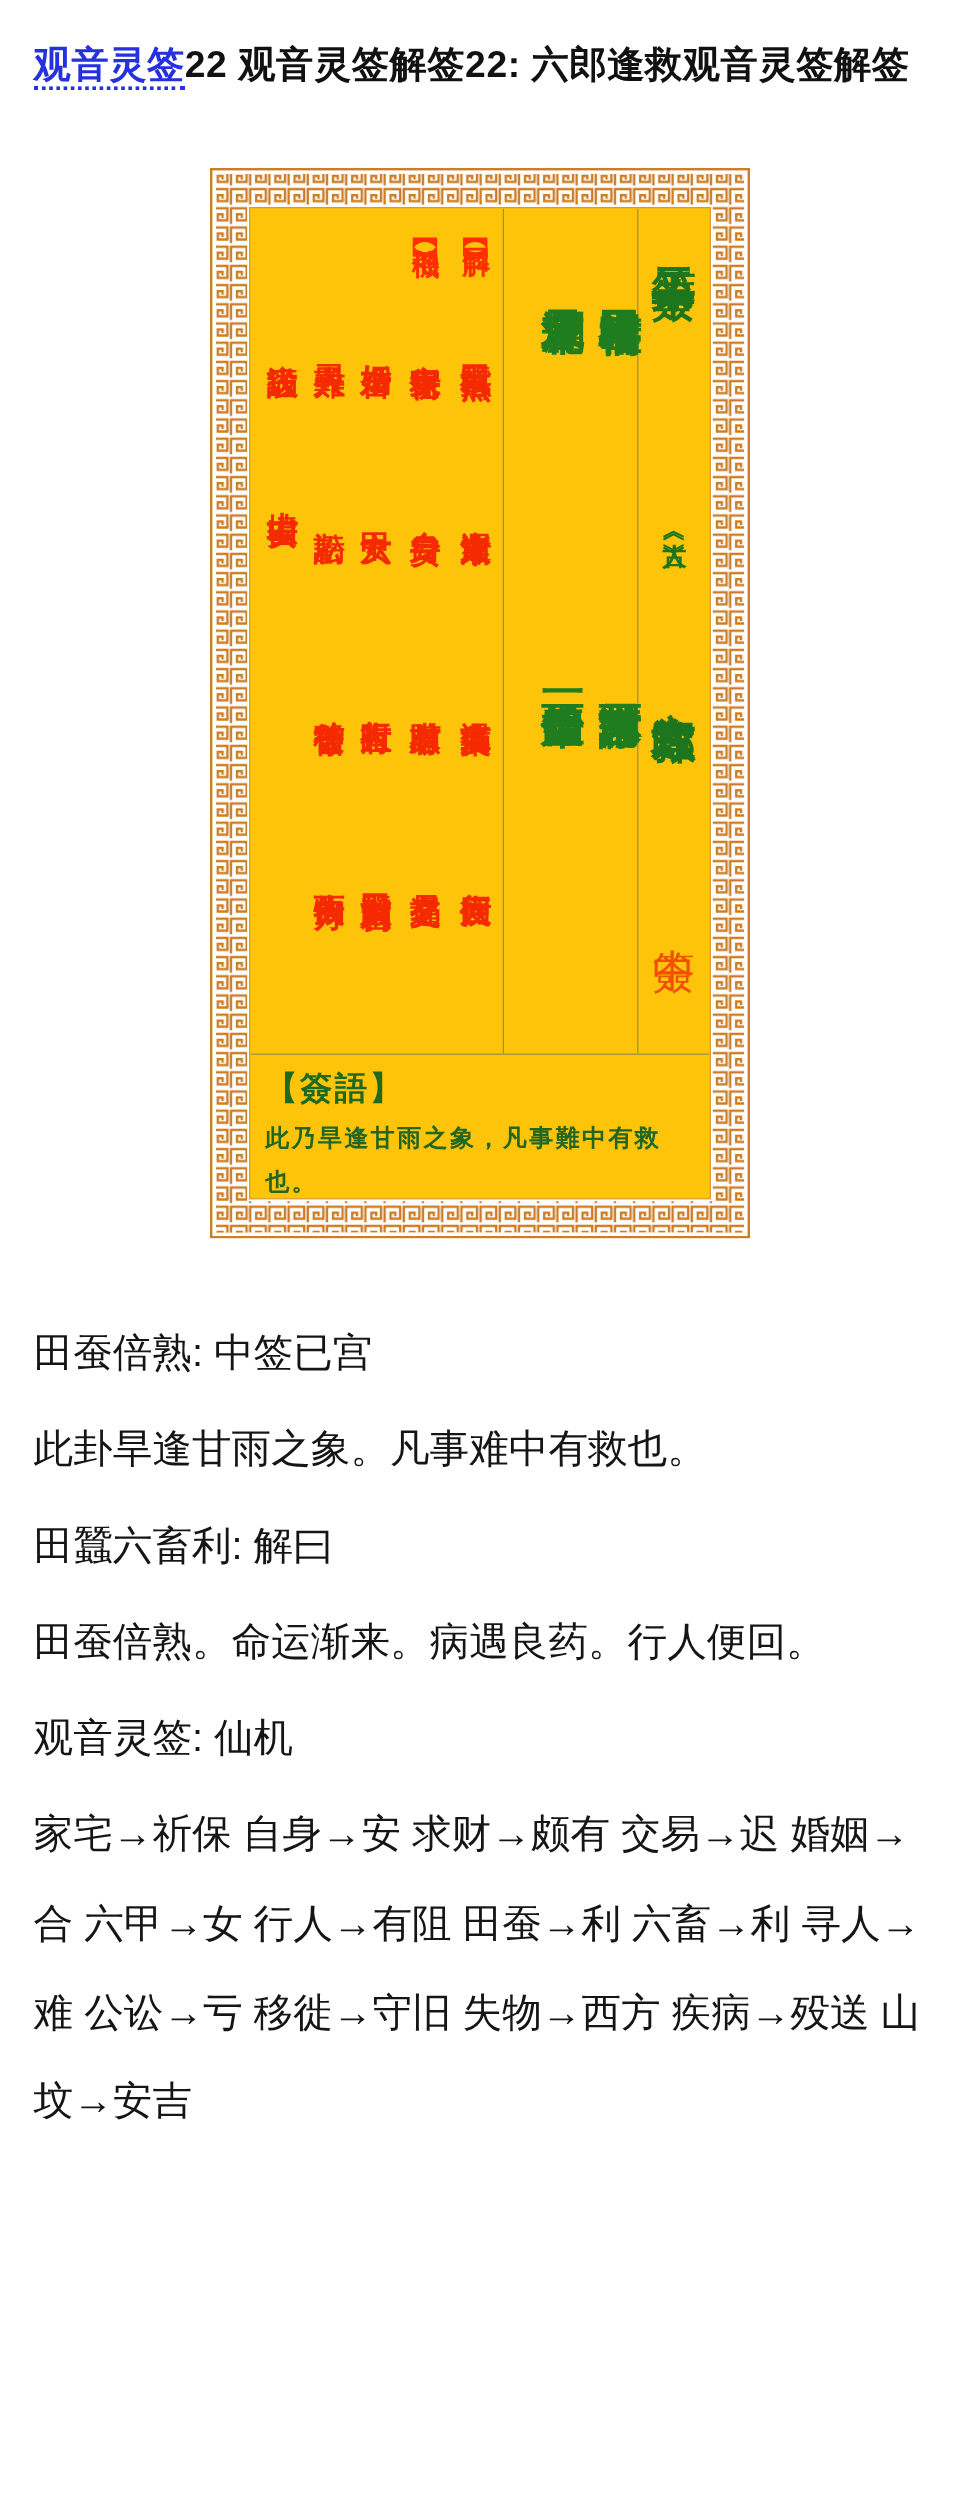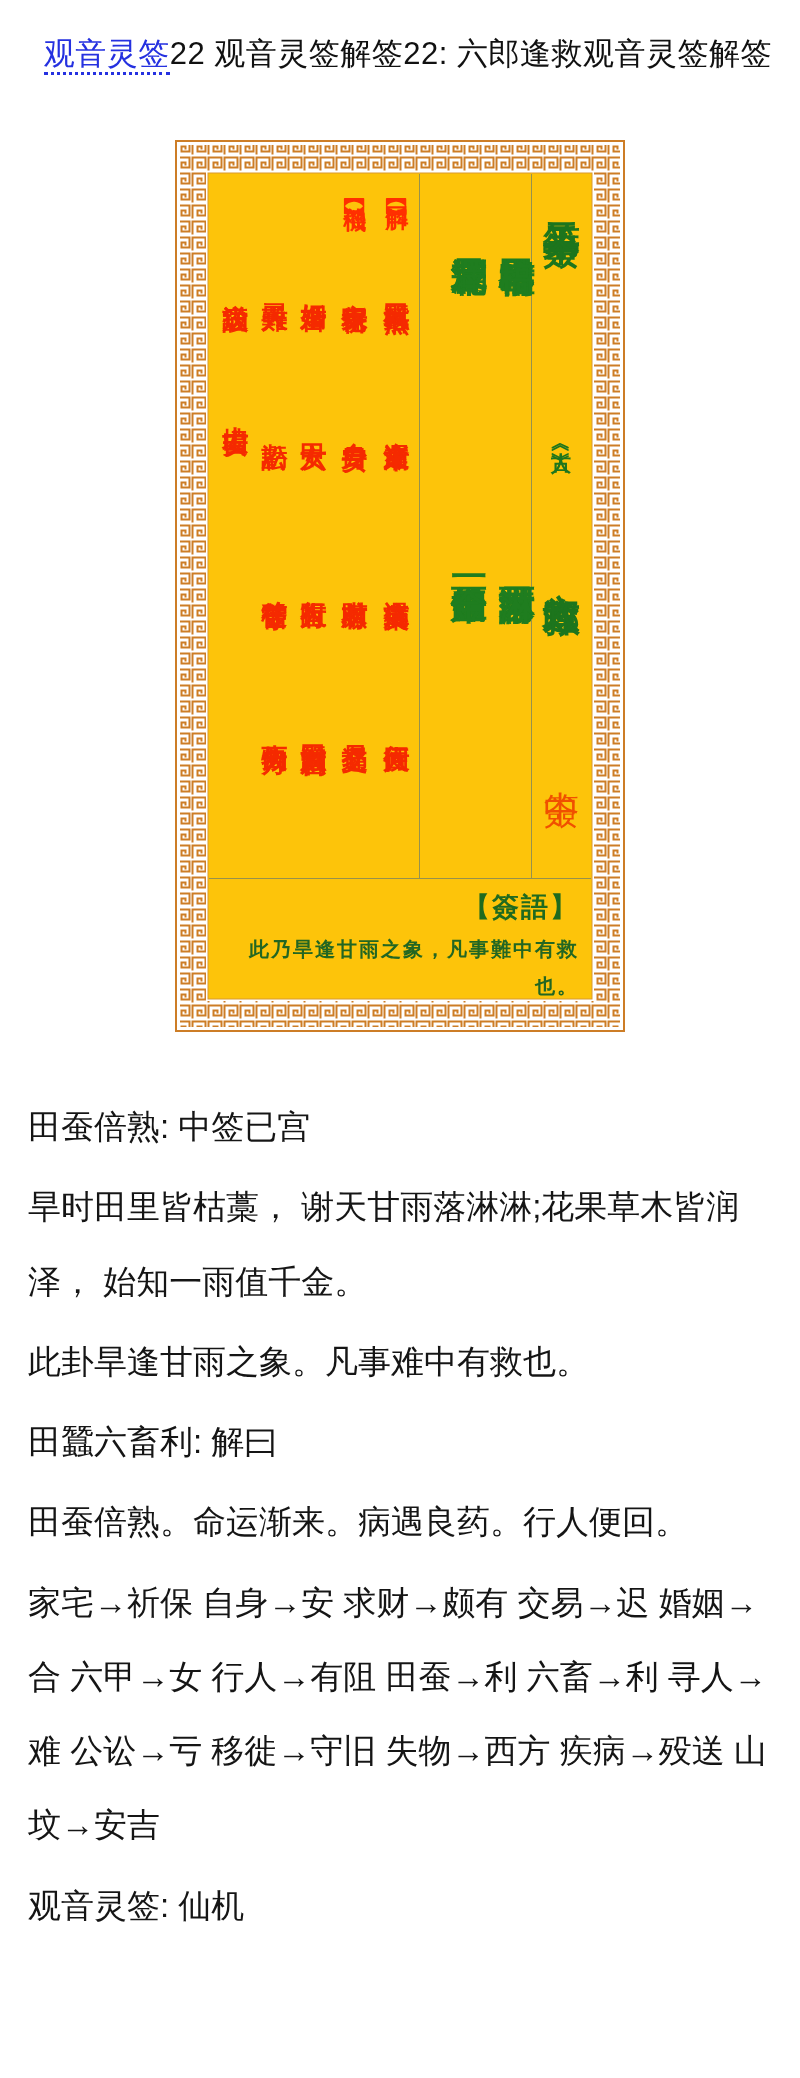--- a/index.html
+++ b/index.html
@@ -8,41 +8,39 @@
     background:#ffffff;
     font-family:"Liberation Sans","DejaVu Sans",sans-serif;
     color:#141414;
   }
   .page{width:800px;min-height:2078px;overflow:hidden;}
 
   
   .title{
     margin:30px 28px 0 28px;
     font-size:31px;
-    font-weight:400;
+    font-weight:700;
     line-height:48px;
     color:#111111;
     letter-spacing:0.5px;
-    text-align:right;
   }
   .title-link{
     color:#2531e0;
     text-decoration:none;
     border-bottom:3px dotted #2531e0;
     padding-bottom:1px;
     cursor:pointer;
   }
 
   
   .card{
     position:relative;
     width:450px;
     height:892px;
     margin:62px auto 11px auto;
-    text-align:right;
   }
   .card svg.frame{position:absolute;left:0;top:0;}
   .card-inner{
     position:absolute;
     left:34px;top:34px;
     width:382px;height:824px;
     box-sizing:border-box;
   }
   .top-area{
     position:absolute;
@@ -194,21 +192,20 @@
       <div class="qianyu">
         <p class="qianyu-header">【簽語】</p>
         <p class="qianyu-text">此乃旱逢甘雨之象，凡事難中有救也。</p>
       </div>
 
     </div>
   </div>
 
   <div class="content">
     <p>田蚕倍熟: 中签已宫</p>
-    <p>旱时田里皆枯藁， 谢天甘雨落淋淋;花果草木皆润泽， 始知一雨值千金。</p>
     <p>此卦旱逢甘雨之象。凡事难中有救也。</p>
     <p>田蠶六畜利: 解曰</p>
     <p>田蚕倍熟。命运渐来。病遇良药。行人便回。</p>
+    <p>观音灵签: 仙机</p>
     <p>家宅→祈保 自身→安 求财→颇有 交易→迟 婚姻→合 六甲→女 行人→有阻 田蚕→利 六畜→利 寻人→难 公讼→亏 移徙→守旧 失物→西方 疾病→殁送 山坟→安吉</p>
-    <p>观音灵签: 仙机</p>
   </div>
 
 </div>
 
 </body></html>

